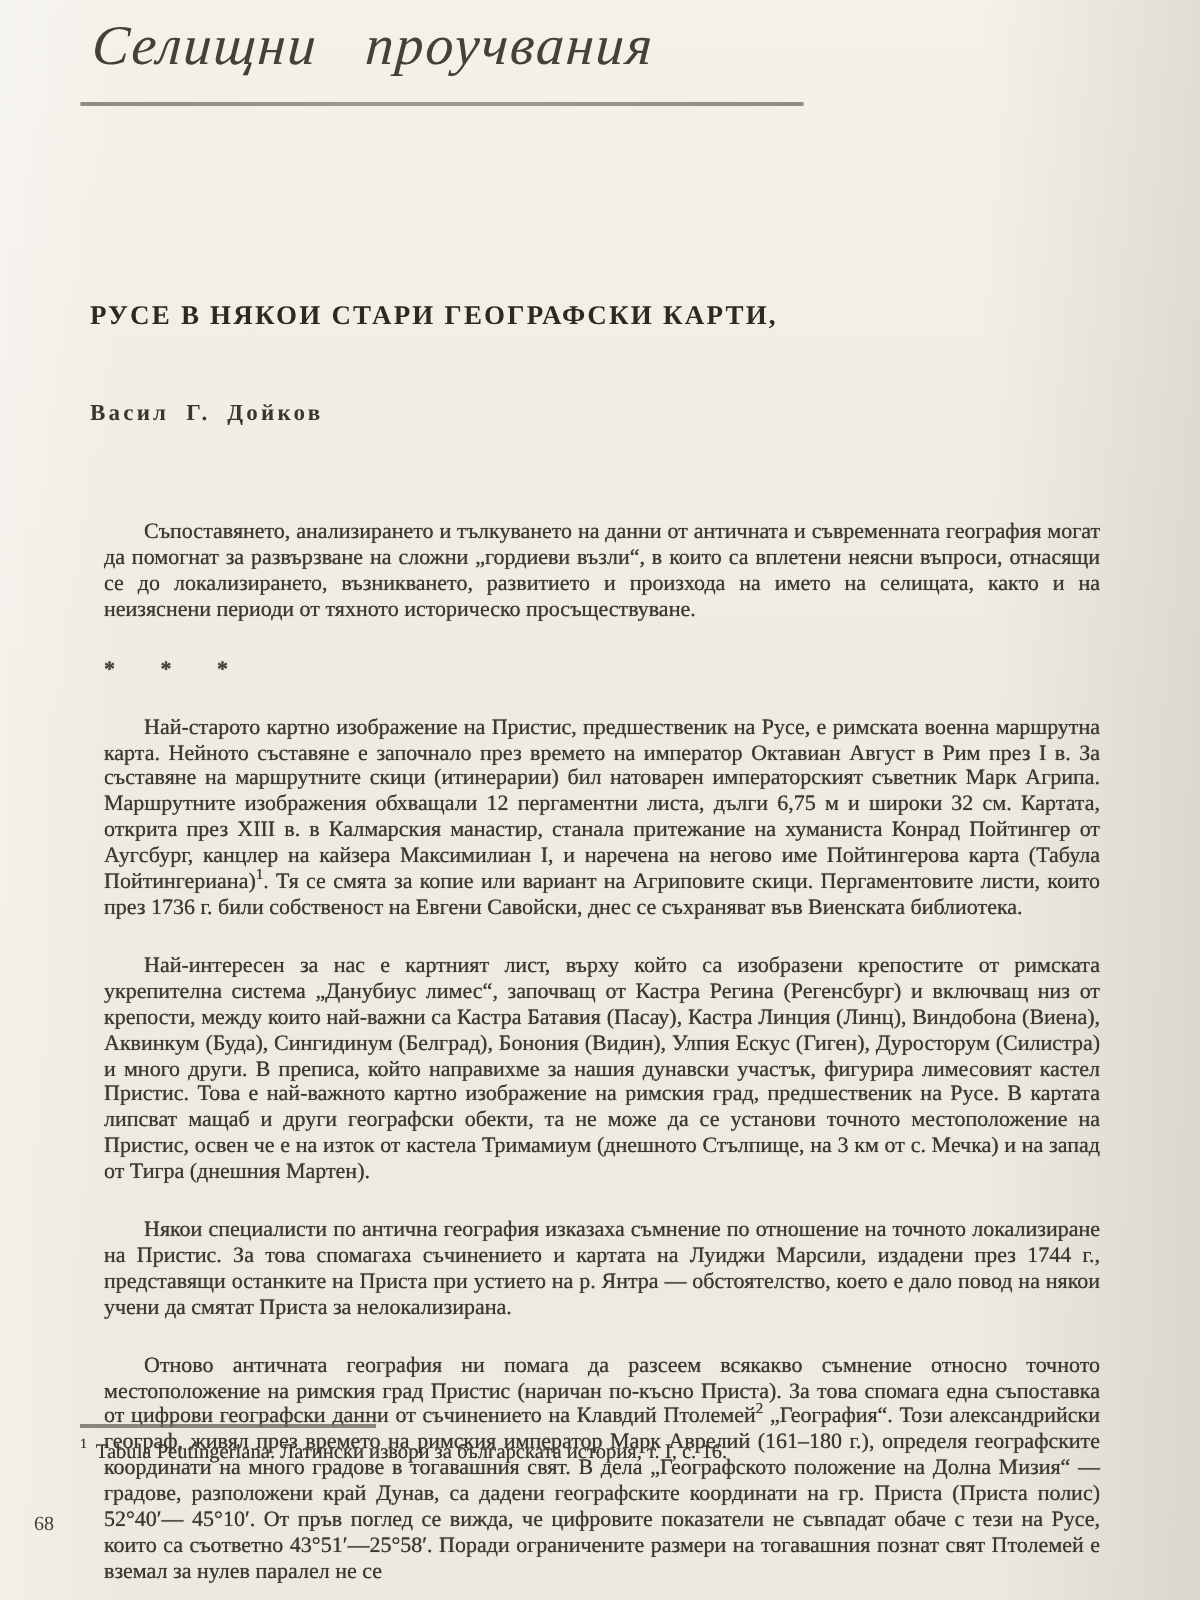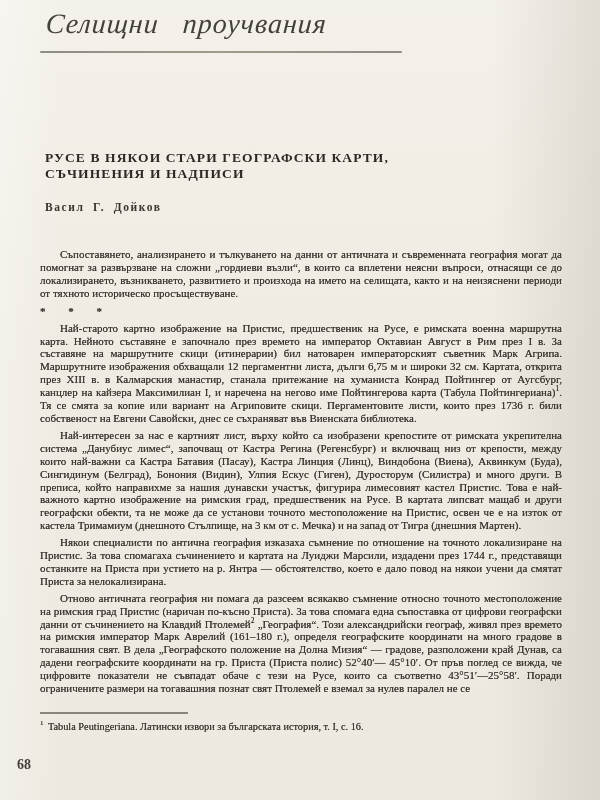--- a/index.html
+++ b/index.html
@@ -33,50 +33,49 @@
     font-weight:bold;font-size:11.5px;letter-spacing:1.6px;word-spacing:4px;
     color:#3a362f;
     text-align:center;
   }
   .bodytext{
     position:absolute;left:36px;top:244px;width:530px;
     font-size:11px;line-height:12.9px;text-align:justify;
     color:#3b3731;
     text-shadow:0 0 .4px rgba(55,50,44,.85);
   }
-  .bodytext p{margin:4px;text-indent:20px;}
+  .bodytext p{margin:16px;text-indent:20px;}
   .bodytext sup{font-size:7.5px;line-height:0;}
   .separator{
     margin:4px 0 4px 14px;text-indent:0 !important;
     font-weight:bold;letter-spacing:10px;line-height:14px;color:#45413a;
   }
   .footnote-block{
     position:absolute;left:40px;top:712px;width:535px;
     font-size:10.3px;line-height:13px;color:#3b3731;
     text-shadow:0 0 .3px rgba(55,50,44,.8);
   }
   .footnote-rule{width:148px;height:1.5px;background:#6f6b61;opacity:.8;margin-bottom:6px;}
   .footnote{white-space:nowrap;}
   .footnote sup{font-size:7px;line-height:0;margin-right:2px;}
   .page-number{
     position:absolute;left:17px;top:757px;
-    font-weight:bold;font-size:14px;color:#45413a;
+    font-weight:normal;font-size:10px;color:#45413a;
   }
 </style>
 </head>
 <body>
 
 <div class="page">
 
   <div class="script-header">Селищни проучвания</div>
   <div class="script-underline"></div>
 
   <div class="title">
     <div>РУСЕ В НЯКОИ СТАРИ ГЕОГРАФСКИ КАРТИ,</div>
-    <div>СЪЧИНЕНИЯ И НАДПИСИ</div>
   </div>
 
   <div class="author">Васил Г. Дойков</div>
 
   <div class="bodytext">
     <div>
         <p>Съпоставянето, анализирането и тълкуването на данни от античната и съвременната география могат да помогнат за развързване на сложни „гордиеви възли“, в които са вплетени неясни въпроси, отнасящи се до локализирането, възникването, развитието и произхода на името на селищата, както и на неизяснени периоди от тяхното историческо просъществуване.</p>
       </div>
     <p class="separator">* * *</p>
     <div>

